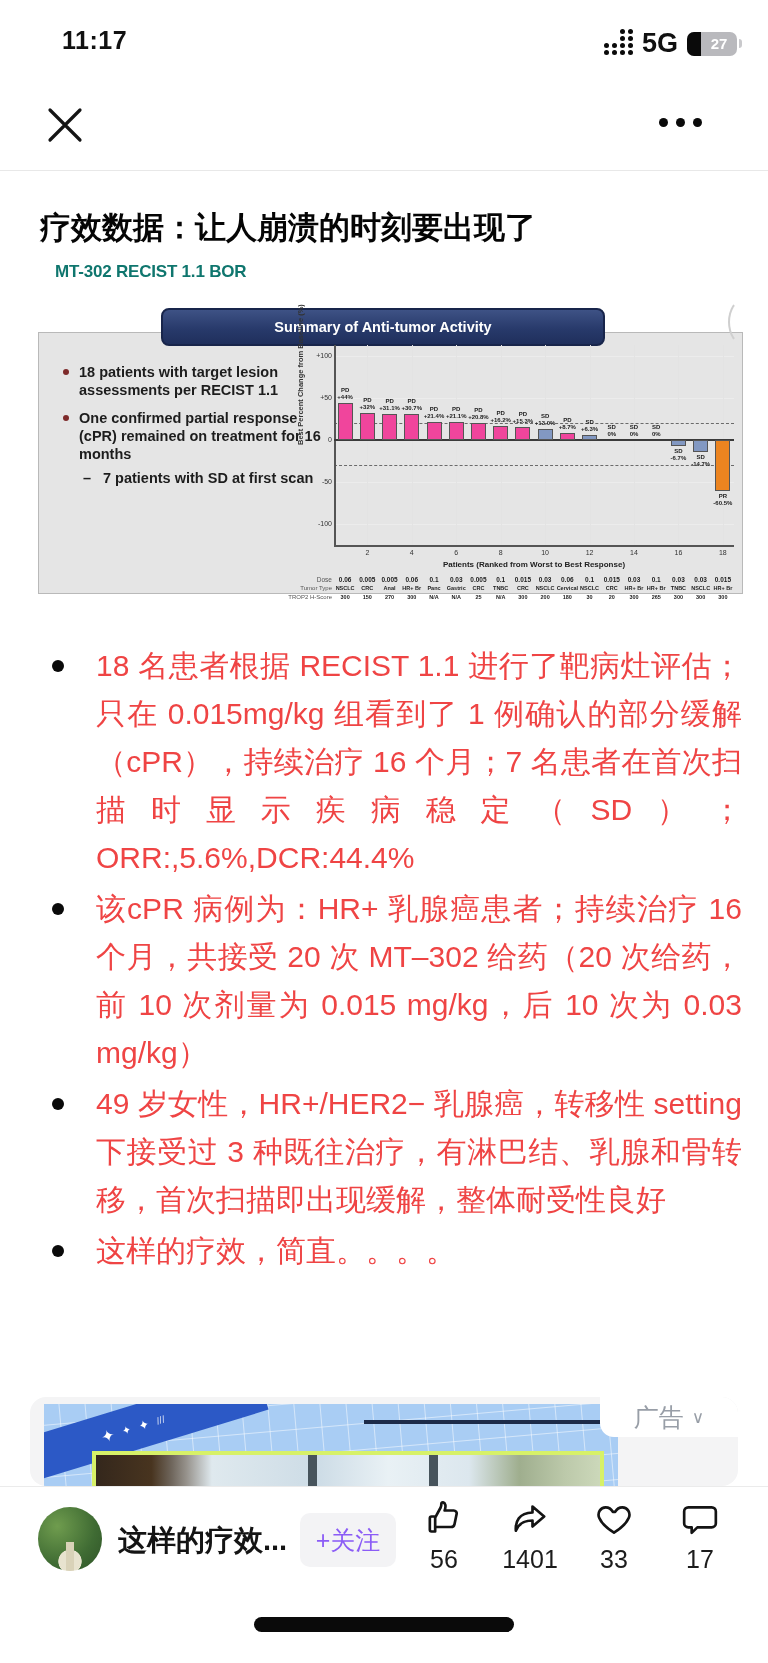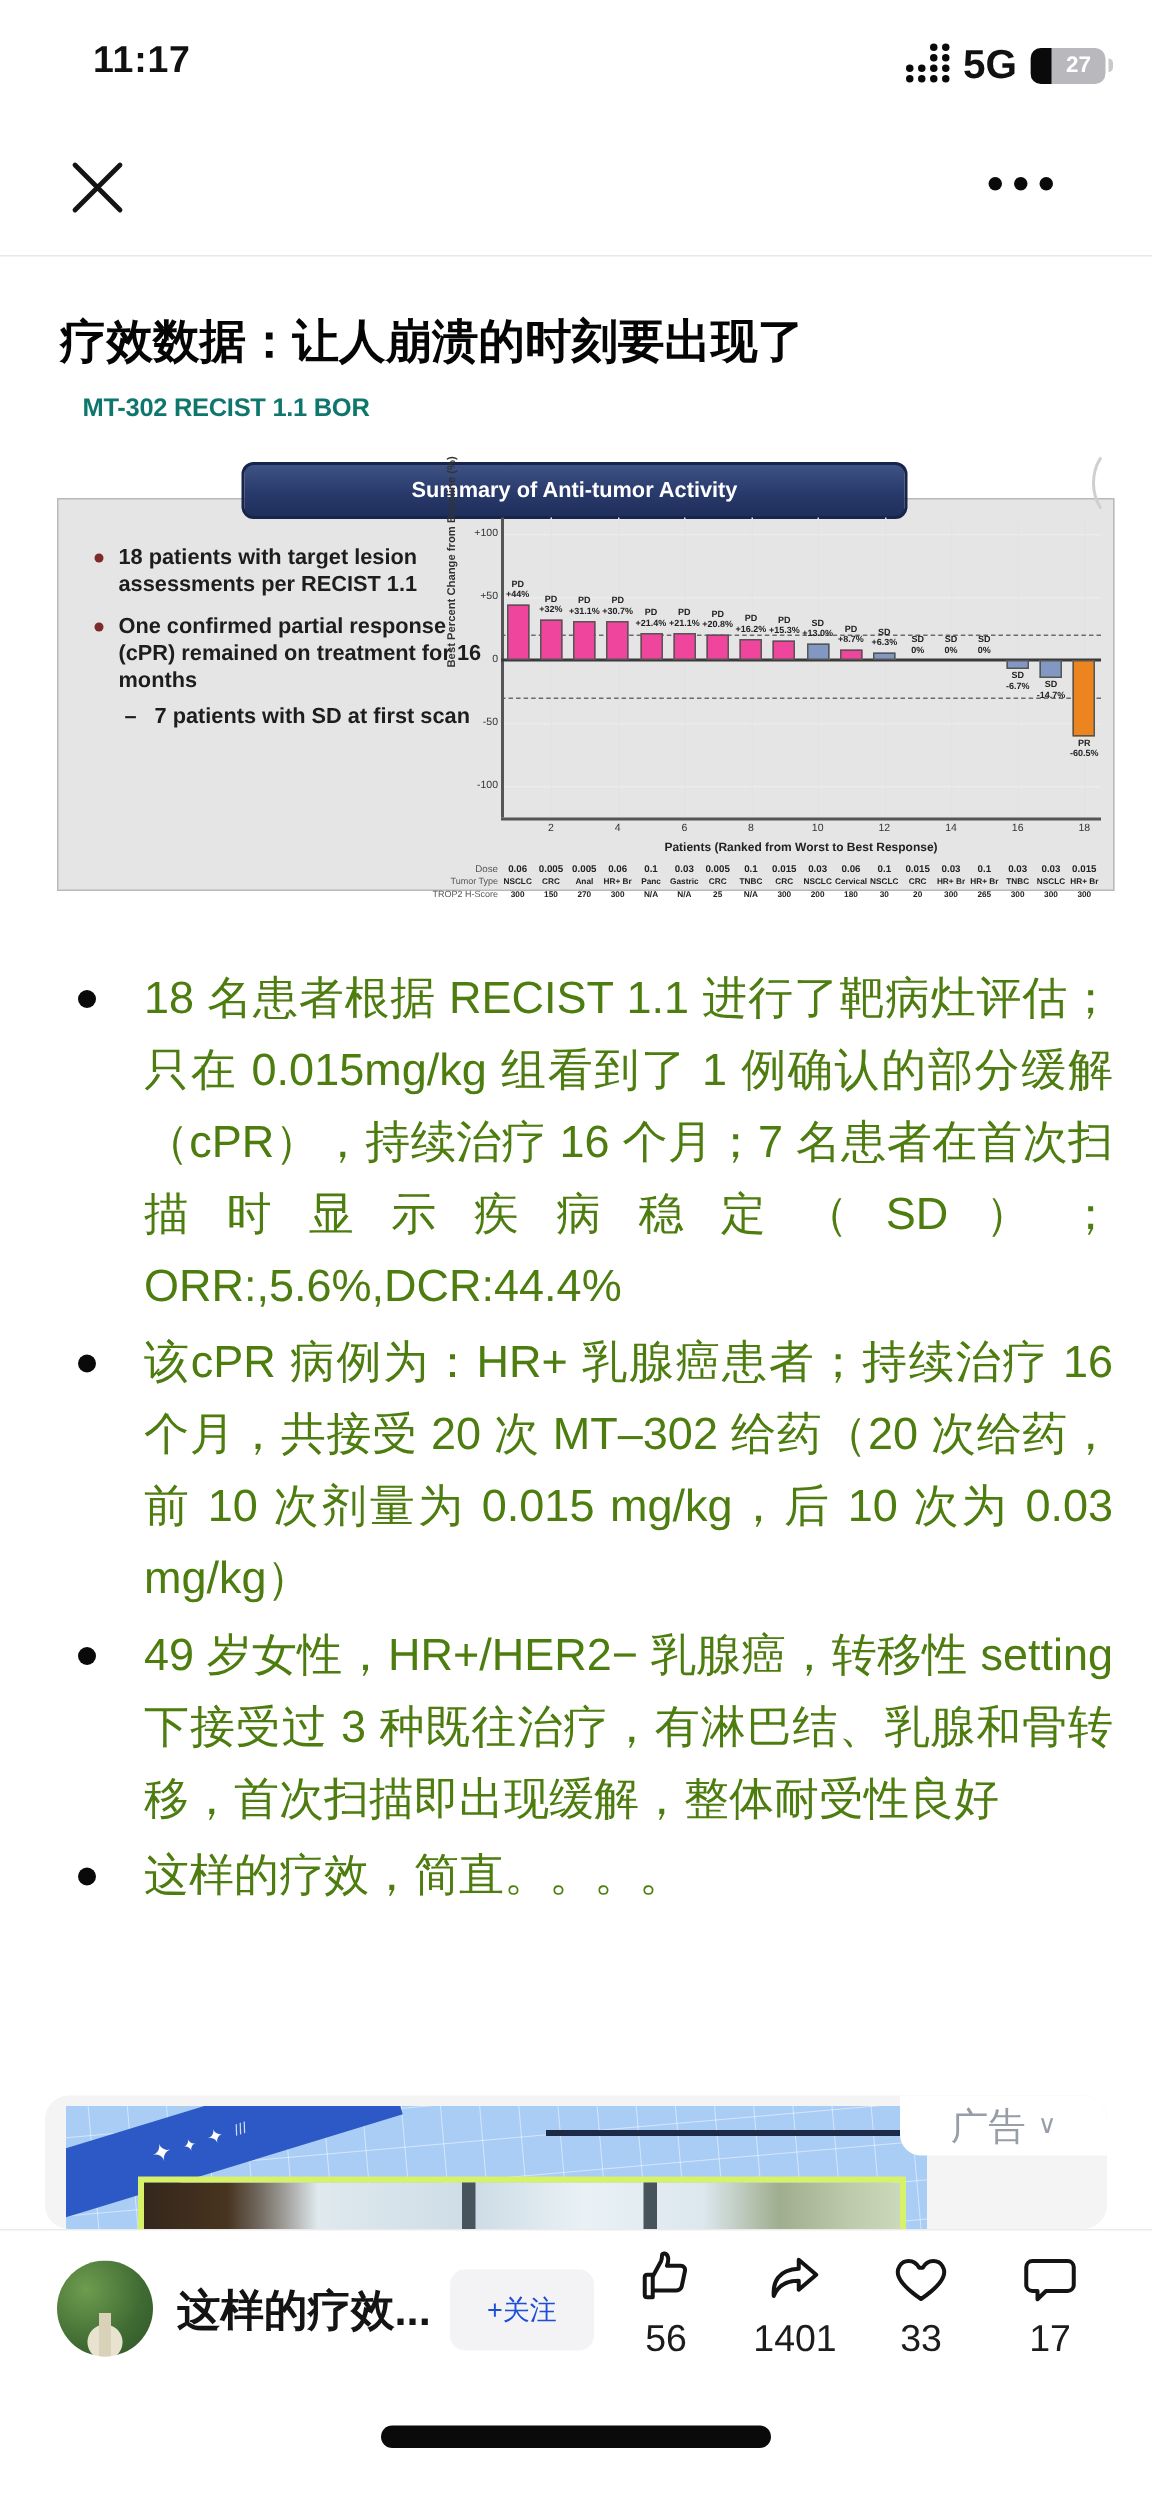--- a/index.html
+++ b/index.html
@@ -61,21 +61,21 @@
         font-size:7.5px;font-weight:700;color:#333;white-space:nowrap;}
   .xbase{position:absolute;left:0;right:0;top:200px;height:1.5px;background:#555;}
   .xtick{position:absolute;top:204px;font-size:7px;color:#333;transform:translateX(-50%);}
   .xlabel{position:absolute;top:215px;left:0;right:0;text-align:center;font-size:8px;font-weight:700;color:#222;}
   .drow{position:absolute;left:0;right:0;height:9px;}
   .drow .rl{position:absolute;right:402px;width:80px;text-align:right;font-size:6px;color:#555;white-space:nowrap;}
   .drow .rc{position:absolute;font-size:6.5px;font-weight:600;color:#222;transform:translateX(-50%);white-space:nowrap;}
 
   
   .cn-list{left:40px;top:642px;width:702px;}
-  .cn-li{position:relative;padding-left:56px;font-size:30px;line-height:48px;color:#4d7c0f;
+  .cn-li{position:relative;padding-left:56px;font-size:30px;line-height:48px;color:#ef4444;
          text-align:justify;margin-bottom:3px;}
   .cn-li:before{content:"";position:absolute;left:12px;top:18px;width:12px;height:12px;border-radius:50%;background:#0a0a0a;}
 
   
   .ad-card{left:30px;top:1397px;width:708px;height:89px;background:#f4f4f5;border-radius:16px;overflow:hidden;}
   .ad-img{position:absolute;left:14px;top:7px;width:574px;height:150px;background:#a9cdf4;overflow:hidden;}
   .ad-grid{position:absolute;left:-30px;top:-30px;right:-30px;bottom:-30px;transform:rotate(-5deg);
     background-image:linear-gradient(rgba(255,255,255,.5) 1px,transparent 1px),
                      linear-gradient(90deg,rgba(255,255,255,.5) 1px,transparent 1px);
     background-size:26px 26px;}
@@ -93,21 +93,21 @@
   .ad-tab .chev{font-size:17px;}
 
   
   .footer{left:0;top:1486px;width:768px;height:177px;background:#fff;border-top:1px solid #ebebeb;}
   .avatar{position:absolute;left:38px;top:20px;width:64px;height:64px;border-radius:50%;overflow:hidden;
     background:radial-gradient(circle at 50% 85%,#e8e3cf 0 18%,transparent 19%),
                radial-gradient(circle at 30% 30%,#6f9c4e,#3f6b33 60%,#2e5227 100%);}
   .avatar:after{content:"";position:absolute;left:44%;top:55%;width:12%;height:45%;background:#d9d2b8;}
   .author{position:absolute;left:118px;top:34px;font-size:29px;font-weight:600;color:#141414;}
   .follow-btn{position:absolute;left:300px;top:26px;width:96px;height:54px;background:#f3f3f5;border-radius:10px;
-              display:flex;align-items:center;justify-content:center;font-size:18px;color:#1d4ed8;cursor:pointer;}
+              display:flex;align-items:center;justify-content:center;font-size:25px;color:#8b5cf6;cursor:pointer;}
   .act{position:absolute;top:12px;width:76px;display:flex;flex-direction:column;align-items:center;gap:6px;cursor:pointer;}
   .act svg{width:40px;height:40px;}
   .act .cnt{font-size:25px;color:#1c1c1c;}
   .a-like{left:406px;} .a-share{left:492px;} .a-heart{left:576px;} .a-comment{left:662px;}
   .home-bar{position:absolute;left:254px;top:130px;width:260px;height:15px;border-radius:8px;background:#0a0a0a;}
 </style>
 </head>
 <body>
 
 <div class="abs time">11:17</div>

